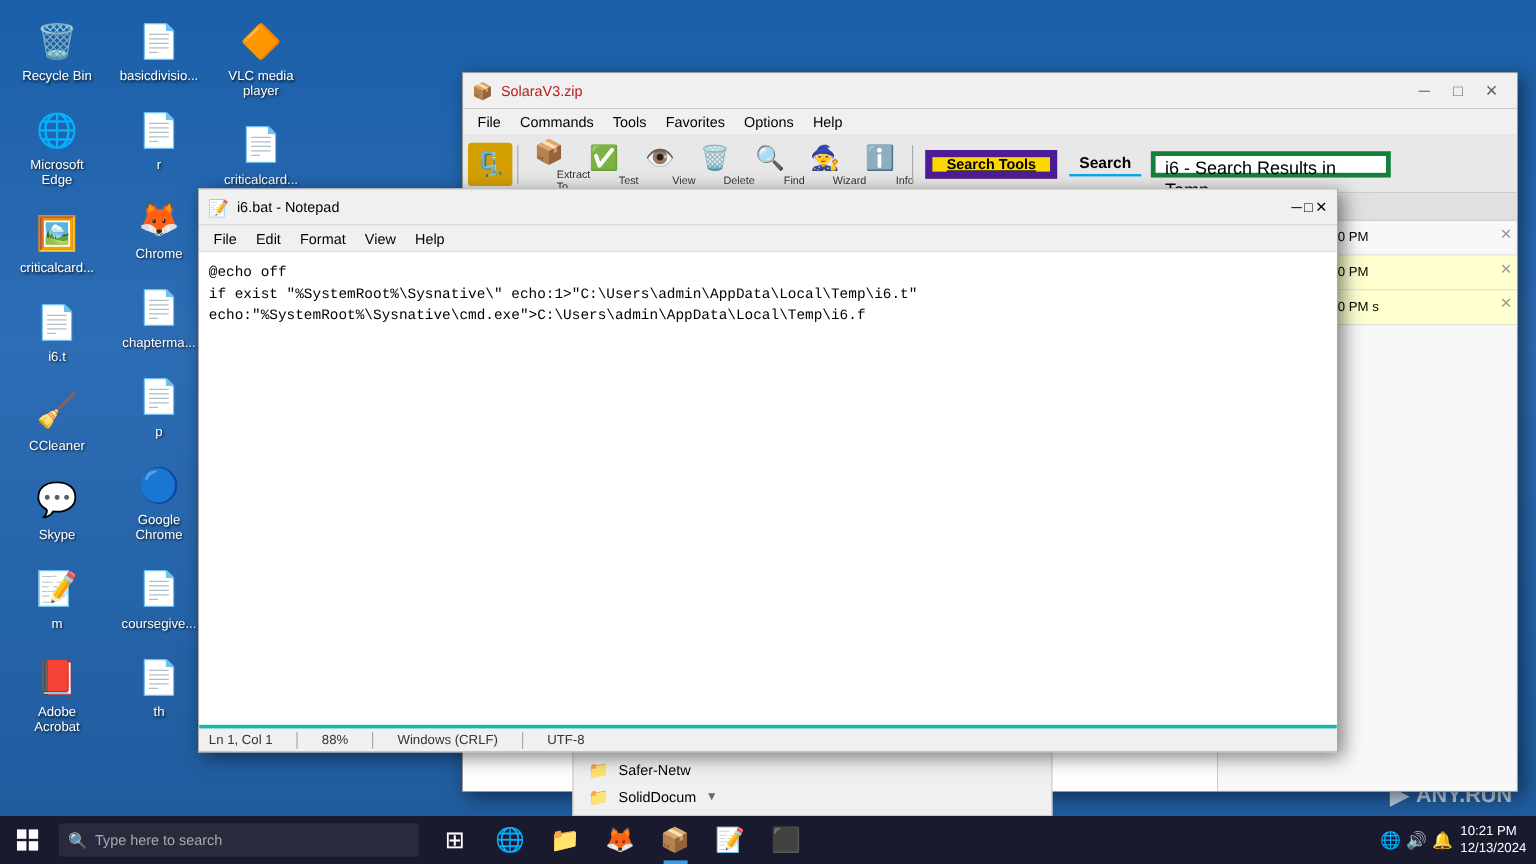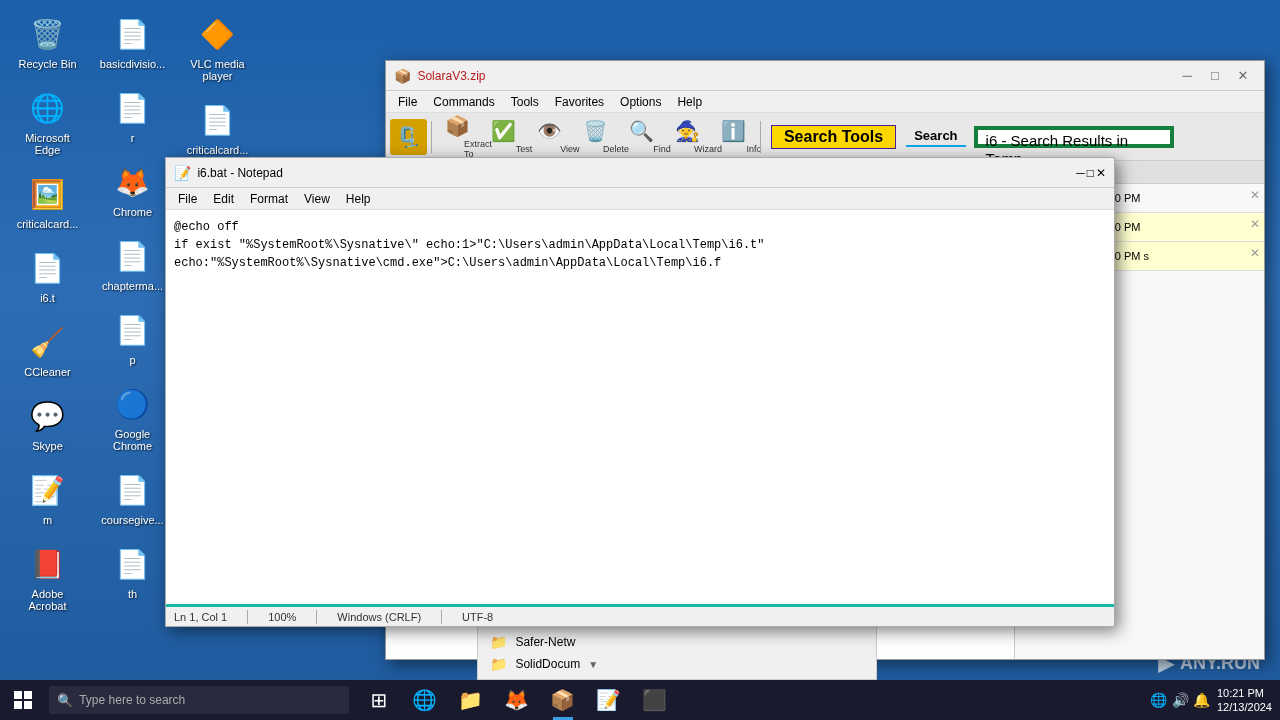--- a/index.html
+++ b/index.html
@@ -197,27 +197,28 @@
       height: 42px;
       cursor: pointer;
       font-size: 20px;
       gap: 1px;
     }
     .toolbar-btn .btn-label { font-size: 9px; color: #333; padding-left: 40px; }
     .toolbar-sep { width: 1px; height: 32px; background: #aaa; margin: 0 2px; }
     .search-tools-tab {
       background: #ffd700;
       padding: 4px 12px;
-      font-size: 16px;
+      font-size: 12px;
       font-weight: bold;
-      border: 1px solid #4c1d95;
+      border: 6px solid #4c1d95;
       cursor: pointer;
       height: 24px;
       display: flex;
       align-items: center;
+      text-decoration: underline;
     }
 
     
     .file-area {
       flex: 1;
       display: flex;
       overflow: hidden;
     }
     .file-list {
       flex: 1;
@@ -592,21 +593,21 @@
       <div class="menu-item">Help</div>
     </div>
     <div class="notepad-content" id="notepad-text">
         <div>@echo off</div>
         <div>if exist "%SystemRoot%\Sysnative\" echo:1&gt;"C:\Users\admin\AppData\Local\Temp\i6.t"</div>
         <div>echo:"%SystemRoot%\Sysnative\cmd.exe"&gt;C:\Users\admin\AppData\Local\Temp\i6.f</div>
       </div>
     <div class="notepad-statusbar">
       <span>Ln 1, Col 1</span>
       <div class="status-sep"></div>
-      <span>100%</span>
+      <span>88%</span>
       <div class="status-sep"></div>
       <span>Windows (CRLF)</span>
       <div class="status-sep"></div>
       <span>UTF-8</span>
     </div>
   </div>
 
   <div class="bottom-panel">
     <div class="bottom-item">
       <span class="folder-icon">📁</span>

